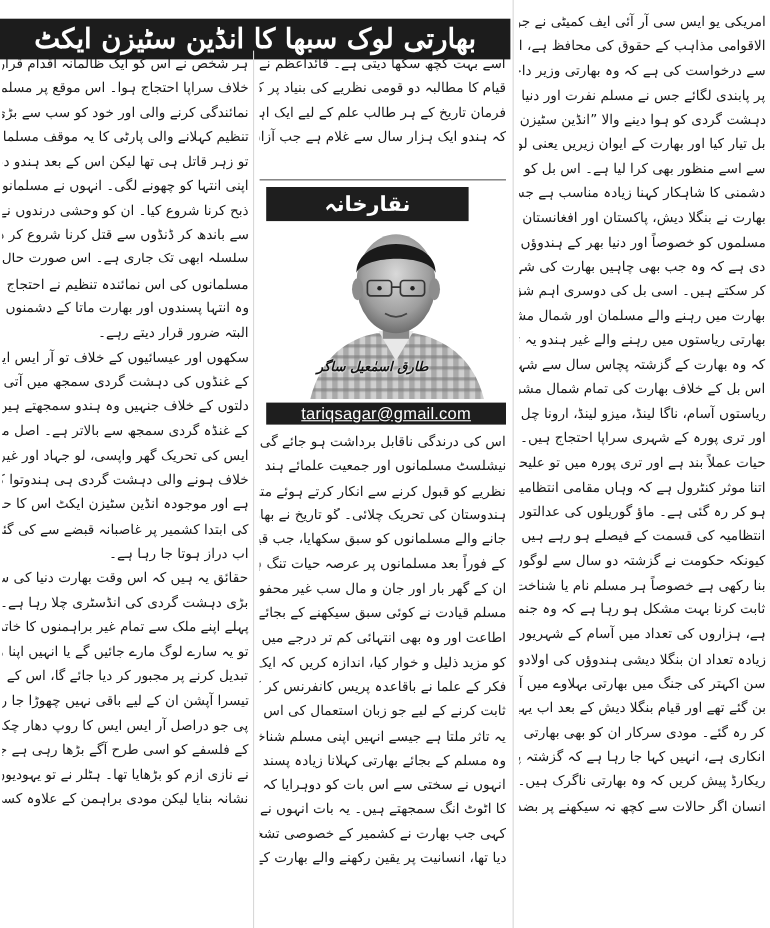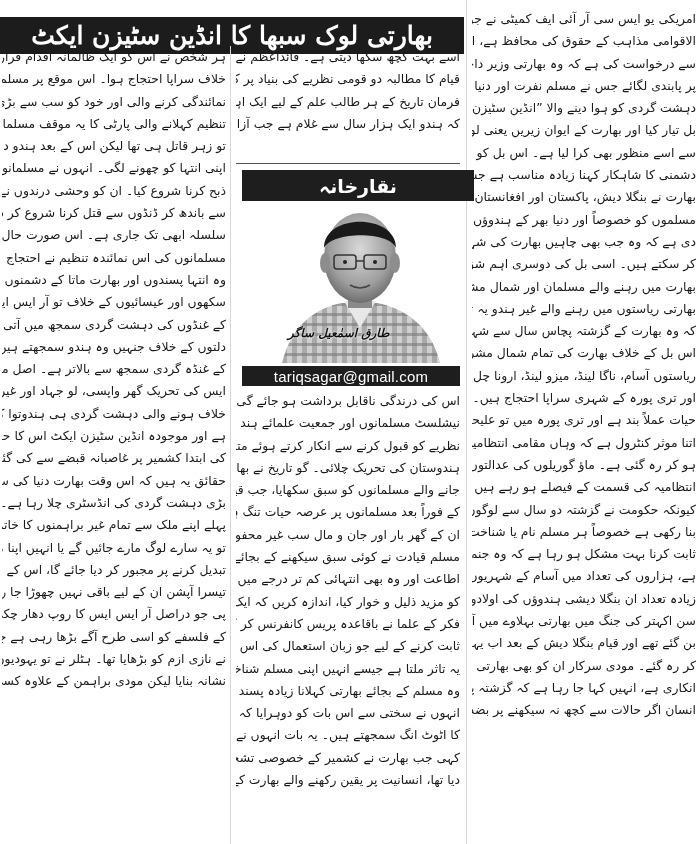--- a/index.html
+++ b/index.html
@@ -13,30 +13,30 @@
     line-height: 22.3px; font-family: "DejaVu Sans", sans-serif; }
   .line { display: block; white-space: nowrap; overflow: hidden; text-align: justify;
     text-align-last: justify; }
   .line.last { text-align-last: right; }
   #col-left { left: 2px; top: 46px; width: 224px; }
   #col-mid-top { left: 236px; top: 46px; width: 224px; }
   #col-mid-bottom { left: 236px; top: 390px; width: 224px; }
   #col-right { left: 472px; top: 8px; width: 224px; }
   .col-rule { position: absolute; top: 46px; width: 1px; height: 798px; background: #d8d8d8; }
   .section-rule { position: absolute; left: 236px; top: 163px; width: 224px; height: 1px; background: #555; }
-  .column-name-bar { position: absolute; left: 242px; top: 170px; width: 232px; height: 31px;
+  .column-name-bar { position: absolute; left: 242px; top: 170px; width: 184px; height: 31px;
     background: #1e1e1e; color: #ffffff; direction: rtl; display: flex; align-items: center;
     justify-content: center; font-size: 19px; font-weight: bold; font-family: "DejaVu Sans", sans-serif; }
   .photo { position: absolute; left: 272px; top: 203px; width: 175px; height: 160px; overflow: hidden; }
   .byline-name { position: absolute; left: 288px; top: 326px; width: 150px; text-align: left;
     direction: rtl; font-family: "DejaVu Serif", serif; font-size: 12px; font-weight: bold;
     color: #111; text-shadow: 0 0 2px #fff, 0 0 2px #fff; font-style: italic; }
   .email-box { position: absolute; left: 242px; top: 366px; width: 218px; height: 20px;
     background: #1e1e1e; color: #ffffff; display: flex; align-items: center; justify-content: center;
-    font-family: "Liberation Sans", sans-serif; font-size: 15px; letter-spacing: 0.2px; }
+    font-family: "Liberation Sans", sans-serif; font-size: 15px; letter-spacing: 0.2px; text-decoration: underline; }
 </style>
 </head>
 <body>
 
 <div class="headline-bar">
   <span>بھارتی لوک سبھا کا انڈین سٹیزن ایکٹ</span>
 </div>
 
 <div class="col-rule" style="left:230px"></div>
 <div class="col-rule" style="left:466px; top:0; height:844px"></div>
@@ -46,28 +46,30 @@
     <span class="line">خلاف سراپا احتجاج ہوا۔ اس موقع پر مسلمانوں کی</span>
     <span class="line">نمائندگی کرنے والی اور خود کو سب سے بڑی مسلم سیاسی</span>
     <span class="line">تنظیم کہلانے والی پارٹی کا یہ موقف مسلمانوں کے لیے</span>
     <span class="line">تو زہر قاتل ہی تھا لیکن اس کے بعد ہندو دہشت گردی</span>
     <span class="line">اپنی انتہا کو چھونے لگی۔ انہوں نے مسلمانوں کو زندہ</span>
     <span class="line">ذبح کرنا شروع کیا۔ ان کو وحشی درندوں نے رسیوں</span>
     <span class="line">سے باندھ کر ڈنڈوں سے قتل کرنا شروع کر دیا اور یہ</span>
     <span class="line">سلسلہ ابھی تک جاری ہے۔ اس صورت حال پر بھارتی</span>
     <span class="line">مسلمانوں کی اس نمائندہ تنظیم نے احتجاج نہیں کیا اسکو</span>
     <span class="line">وہ انتہا پسندوں اور بھارت ماتا کے دشمنوں کی کارروائی</span>
+    <span class="line last">البتہ ضرور قرار دیتے رہے۔</span>
     <span class="line">سکھوں اور عیسائیوں کے خلاف تو آر ایس ایس</span>
     <span class="line">کے غنڈوں کی دہشت گردی سمجھ میں آتی ہے لیکن</span>
     <span class="line">دلتوں کے خلاف جنہیں وہ ہندو سمجھتے ہیں اس نوعیت</span>
     <span class="line">کے غنڈہ گردی سمجھ سے بالاتر ہے۔ اصل میں آر ایس</span>
     <span class="line">ایس کی تحریک گھر واپسی، لو جہاد اور غیر براہمنوں کے</span>
     <span class="line">خلاف ہونے والی دہشت گردی ہی ہندوتوا کا ایجنڈہ</span>
     <span class="line">ہے اور موجودہ انڈین سٹیزن ایکٹ اس کا حصہ، اس</span>
     <span class="line">کی ابتدا کشمیر پر غاصبانہ قبضے سے کی گئی اور یہ سلسلہ</span>
+    <span class="line last">اب دراز ہوتا جا رہا ہے۔</span>
     <span class="line">حقائق یہ ہیں کہ اس وقت بھارت دنیا کی سب سے</span>
     <span class="line">بڑی دہشت گردی کی انڈسٹری چلا رہا ہے۔ اس نے</span>
     <span class="line">پہلے اپنے ملک سے تمام غیر براہمنوں کا خاتمہ کرنا ہے یا</span>
     <span class="line">تو یہ سارے لوگ مارے جائیں گے یا انہیں اپنا مذہب</span>
     <span class="line">تبدیل کرنے پر مجبور کر دیا جائے گا، اس کے علاوہ کوئی</span>
     <span class="line">تیسرا آپشن ان کے لیے باقی نہیں چھوڑا جا رہا۔ بی جے</span>
     <span class="line">پی جو دراصل آر ایس ایس کا روپ دھار چکی ہے ہندوتوا</span>
     <span class="line">کے فلسفے کو اسی طرح آگے بڑھا رہی ہے جس طرح ہٹلر</span>
     <span class="line">نے نازی ازم کو بڑھایا تھا۔ ہٹلر نے تو یہودیوں کو ہی</span>
     <span class="line">نشانہ بنایا لیکن مودی براہمن کے علاوہ کسی کو زندہ رہنے</span>
@@ -166,14 +168,15 @@
     <span class="line">انتظامیہ کی قسمت کے فیصلے ہو رہے ہیں۔ آسام میں</span>
     <span class="line">کیونکہ حکومت نے گزشتہ دو سال سے لوگوں کی زندگی جہنم</span>
     <span class="line">بنا رکھی ہے خصوصاً ہر مسلم نام یا شناخت رکھنے والے کو یہ</span>
     <span class="line">ثابت کرنا بہت مشکل ہو رہا ہے کہ وہ جنم سدھ بھارتی</span>
     <span class="line">ہے، ہزاروں کی تعداد میں آسام کے شہریوں کو جن میں</span>
     <span class="line">زیادہ تعداد ان بنگلا دیشی ہندوؤں کی اولادوں کی ہے جو</span>
     <span class="line">سن اکہتر کی جنگ میں بھارتی بہلاوے میں آ کر مکتی باہنی</span>
     <span class="line">بن گئے تھے اور قیام بنگلا دیش کے بعد اب یہیں کے ہو</span>
     <span class="line">کر رہ گئے۔ مودی سرکار ان کو بھی بھارتی تسلیم کرنے سے</span>
     <span class="line">انکاری ہے، انہیں کہا جا رہا ہے کہ گزشتہ پچاس سال کا</span>
+    <span class="line last">ریکارڈ پیش کریں کہ وہ بھارتی ناگرک ہیں۔</span>
     <span class="line">انسان اگر حالات سے کچھ نہ سیکھنے پر بضد ہو تو تاریخ</span>
   </div>
 
 </body></html>

